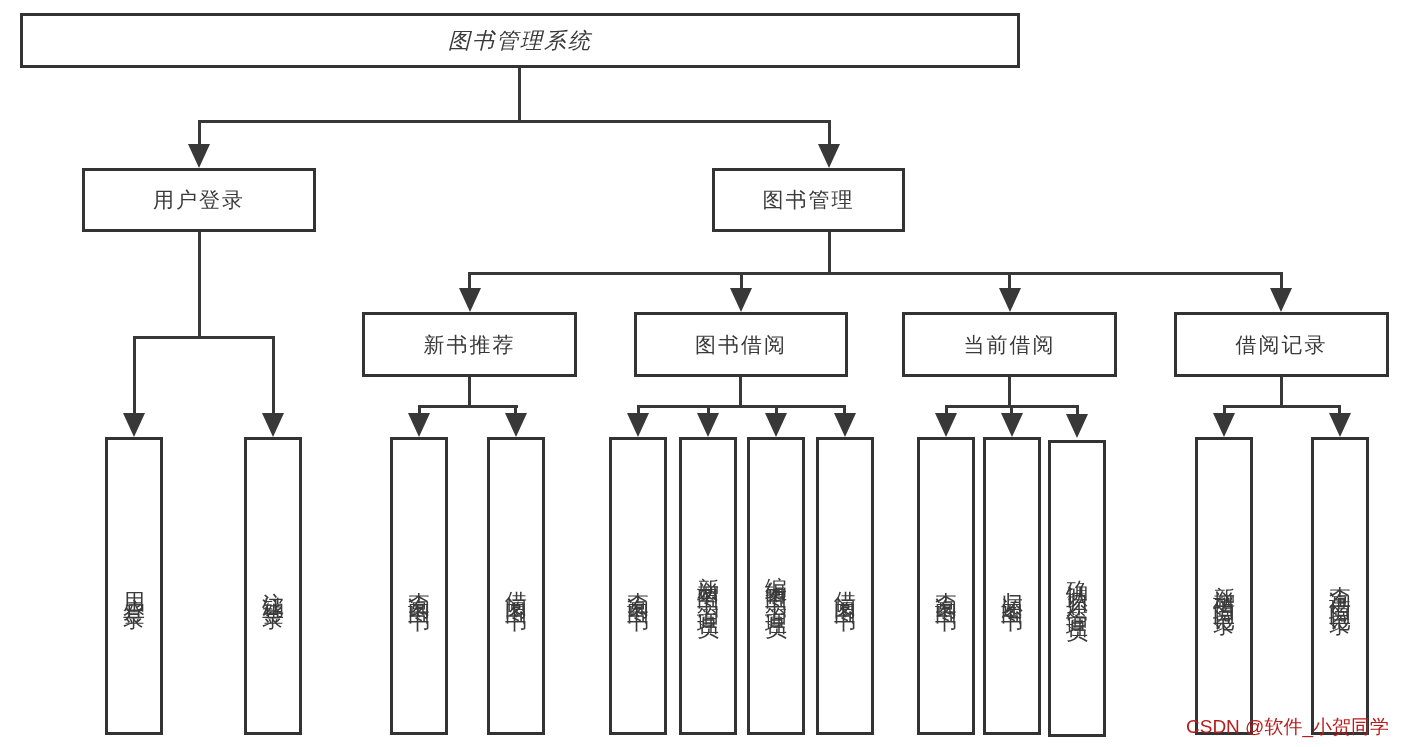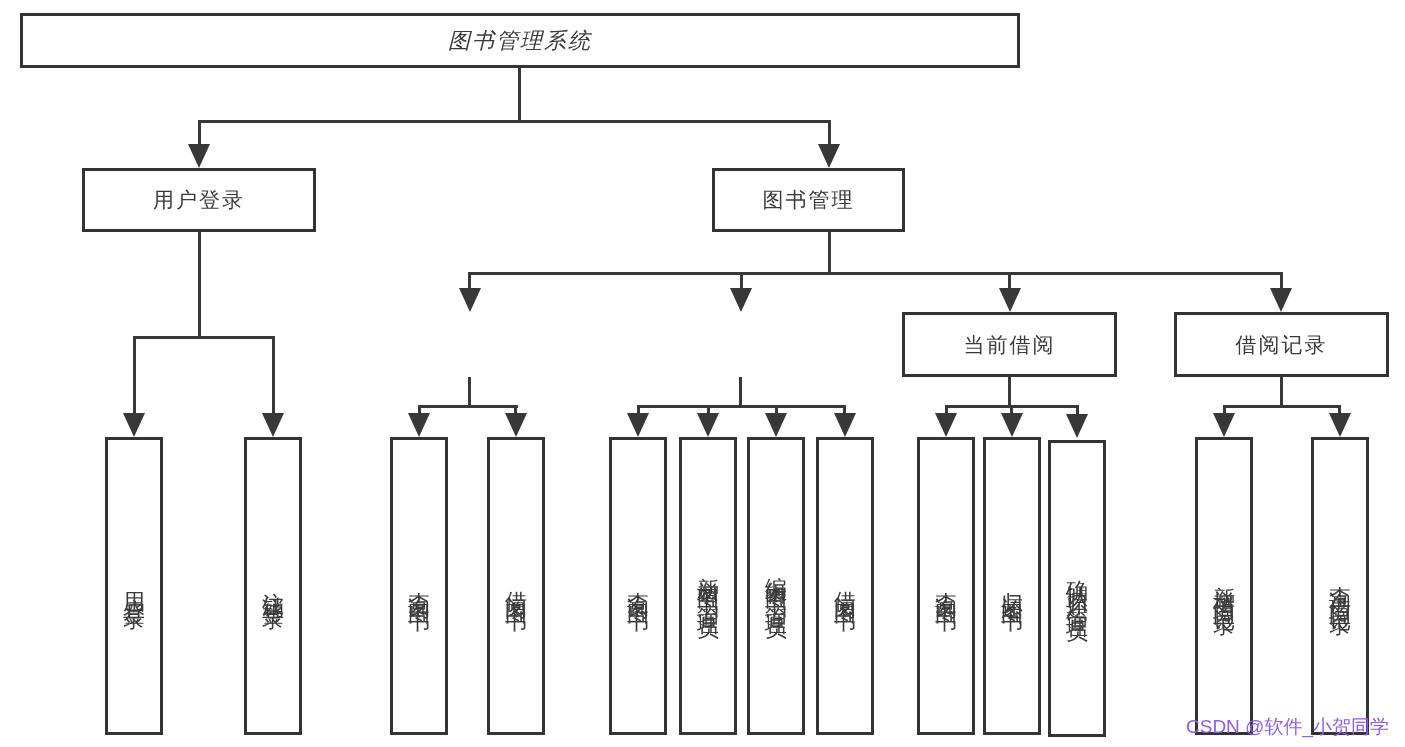--- a/index.html
+++ b/index.html
@@ -52,21 +52,21 @@
   .arrow {
     position: absolute;
     width: 0;
     height: 0;
     border-left: 11px solid transparent;
     border-right: 11px solid transparent;
     border-top: 24px solid #383838;
   }
   .watermark {
     position: absolute;
-    color: #8b5cf6;
+    color: #b91c1c;
     font-size: 19px;
     white-space: nowrap;
     z-index: 5;
   }
 </style>
 </head>
 <body>
 
 <div class="canvas">
 
@@ -99,20 +99,26 @@
   <div class="hline" style="left:468px;top:272px;width:815px;"></div>
   <div class="vline" style="left:468px;top:272px;height:20px;"></div>
   <div class="arrow" style="left:459px;top:288px;"></div>
   <div class="vline" style="left:740px;top:272px;height:20px;"></div>
   <div class="arrow" style="left:730px;top:288px;"></div>
   <div class="vline" style="left:1008px;top:272px;height:20px;"></div>
   <div class="arrow" style="left:999px;top:288px;"></div>
   <div class="vline" style="left:1280px;top:272px;height:20px;"></div>
   <div class="arrow" style="left:1270px;top:288px;"></div>
 
+  <div class="box" style="left:362px;top:312px;width:215px;height:65px;">
+    <span class="hlabel">新书推荐</span>
+  </div>
+  <div class="box" style="left:634px;top:312px;width:214px;height:65px;">
+    <span class="hlabel">图书借阅</span>
+  </div>
   <div class="box" style="left:902px;top:312px;width:215px;height:65px;">
     <span class="hlabel">当前借阅</span>
   </div>
   <div class="box" style="left:1174px;top:312px;width:215px;height:65px;font-family:Liberation Mono, monospace;">
     <span class="hlabel">借阅记录</span>
   </div>
 
   <div class="vline" style="left:468px;top:377px;height:28px;"></div>
   <div class="hline" style="left:418px;top:405px;width:100px;"></div>
   <div class="vline" style="left:418px;top:405px;height:12px;"></div>

